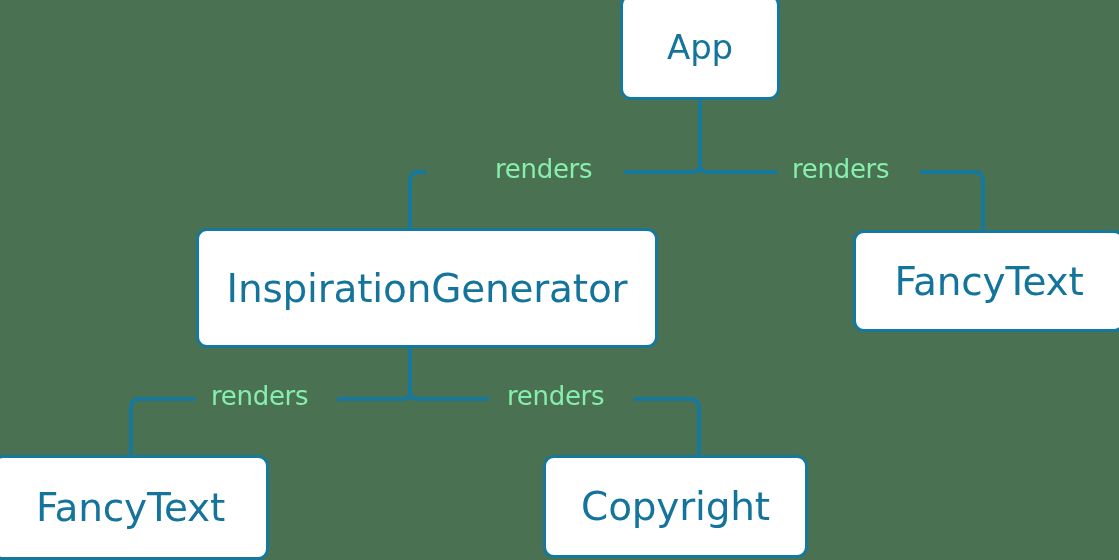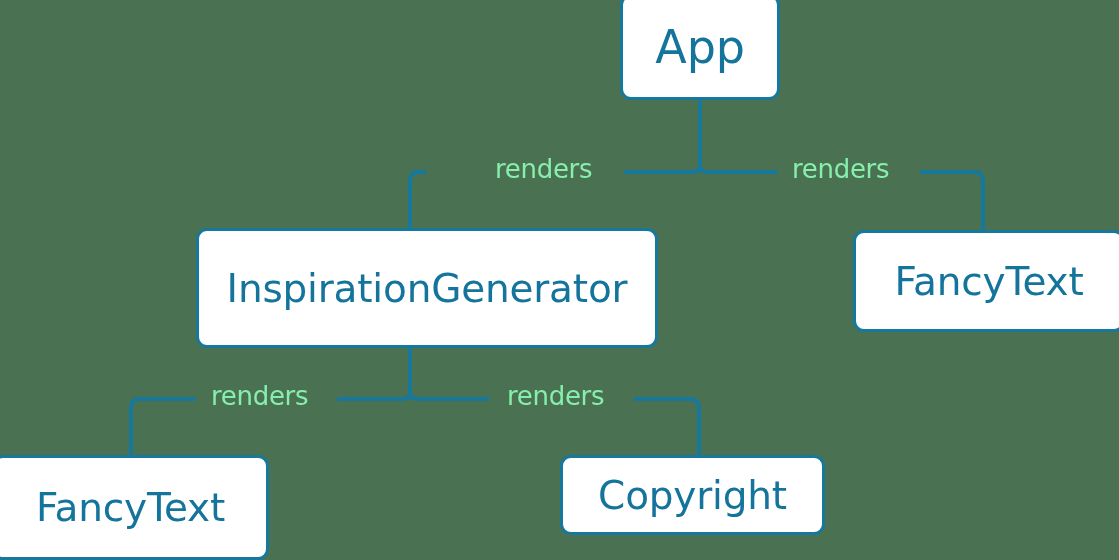--- a/index.html
+++ b/index.html
@@ -42,21 +42,21 @@
     font-weight: 400;
     white-space: nowrap;
     letter-spacing: -0.2px;
   }
   #node-app {
     left: 620px;
     top: -6px;
     width: 160px;
     height: 106px;
   }
-  #node-app .node-label { font-size: 46px; }
+  #node-app .node-label { font-size: 34px; }
 
   #node-inspiration {
     left: 196px;
     top: 228px;
     width: 462px;
     height: 120px;
   }
   #node-inspiration .node-label { font-size: 39px; }
 
   #node-fancytext-right {
@@ -69,24 +69,24 @@
 
   #node-fancytext-bottom {
     left: -8px;
     top: 455px;
     width: 277px;
     height: 105px;
   }
   #node-fancytext-bottom .node-label { font-size: 39px; }
 
   #node-copyright {
-    left: 560px;
+    left: 543px;
     top: 455px;
     width: 265px;
-    height: 80px;
+    height: 103px;
   }
   #node-copyright .node-label { font-size: 39px; }
 
   .edge-label {
     position: absolute;
     color: #86efac;
     font-family: "DejaVu Sans", sans-serif;
     font-size: 26px;
     font-weight: 400;
     white-space: nowrap;

